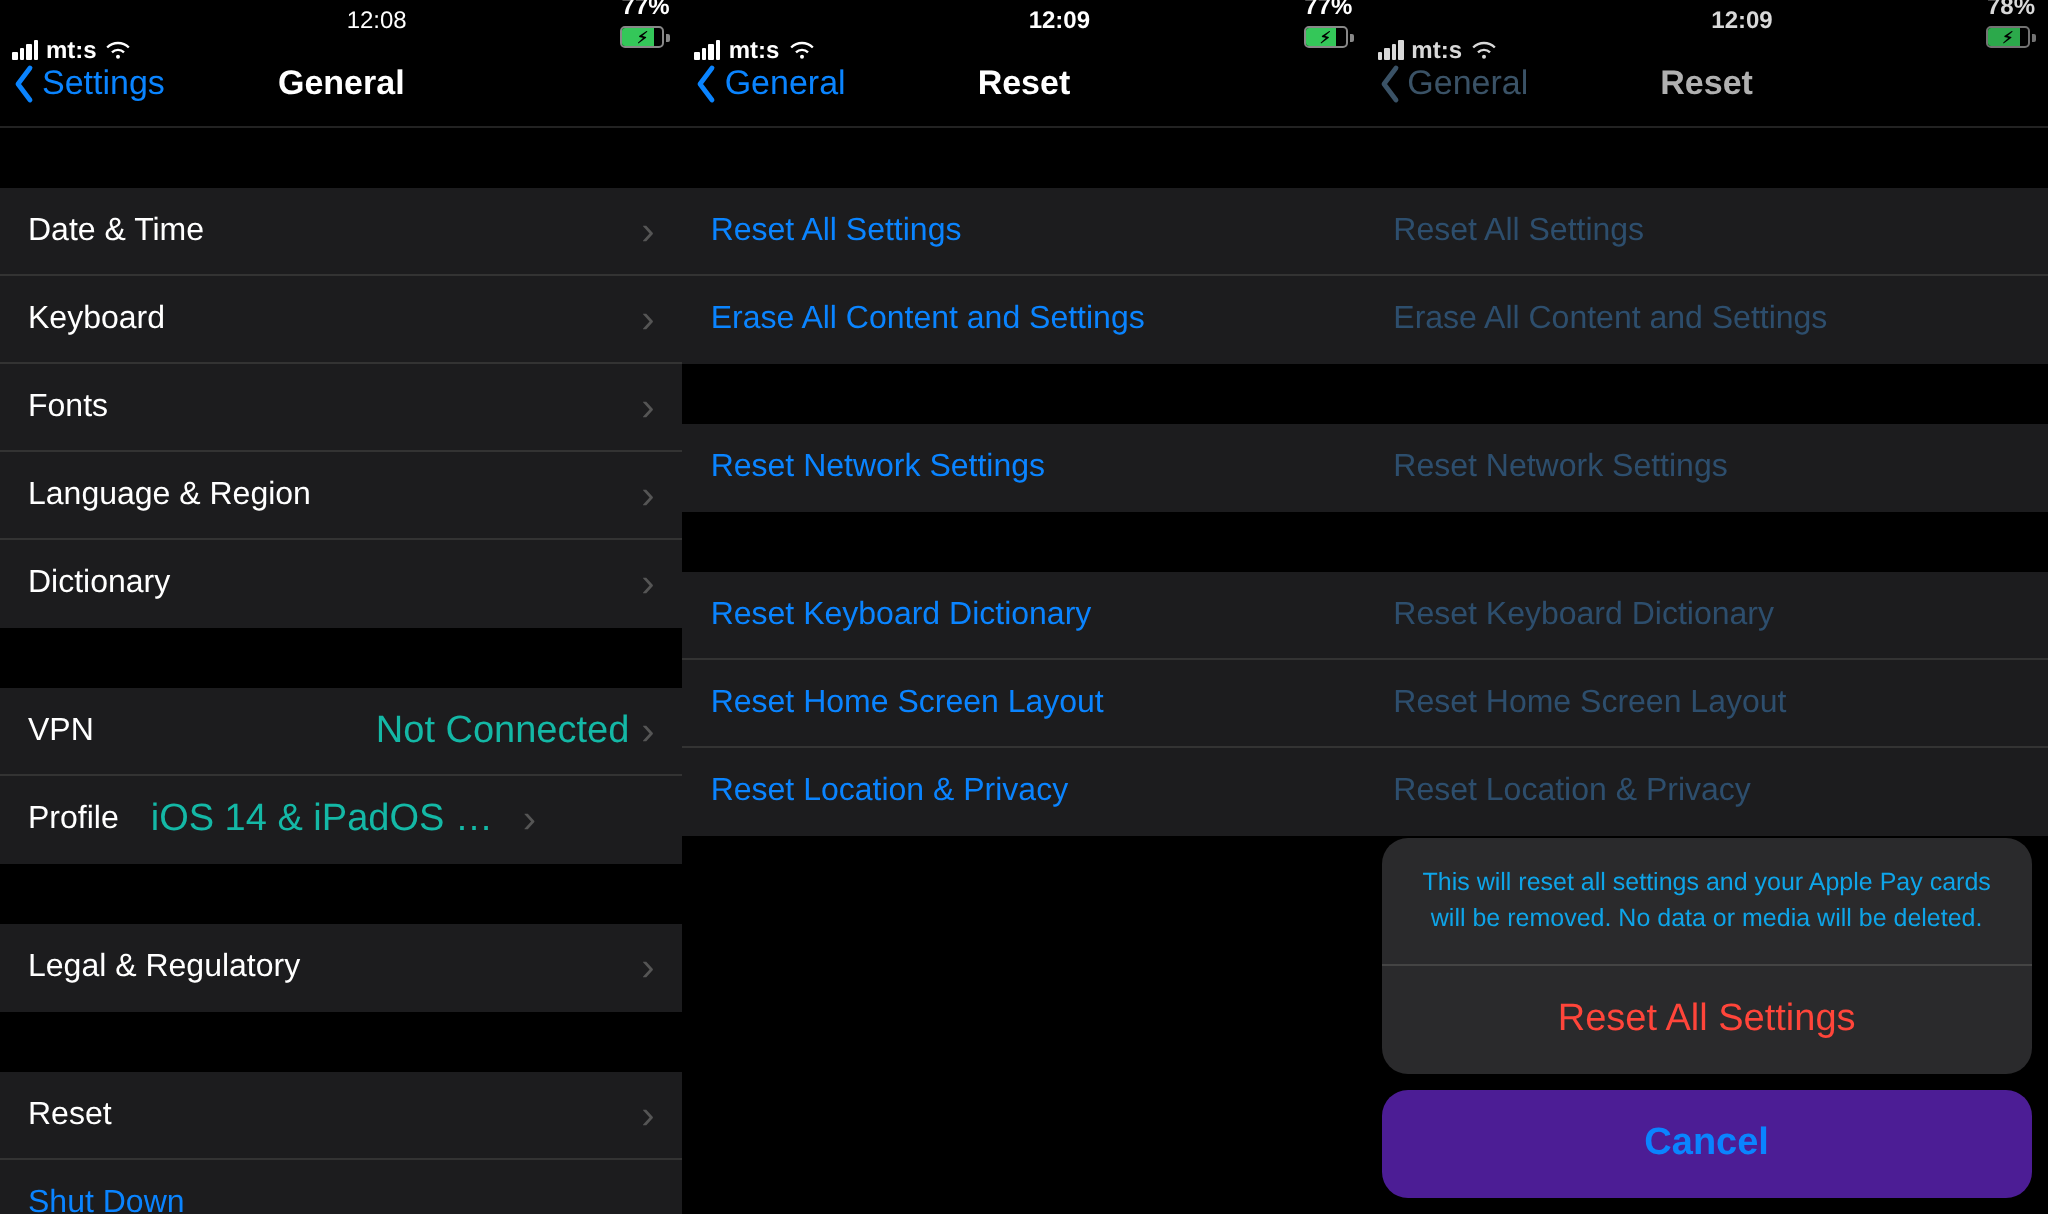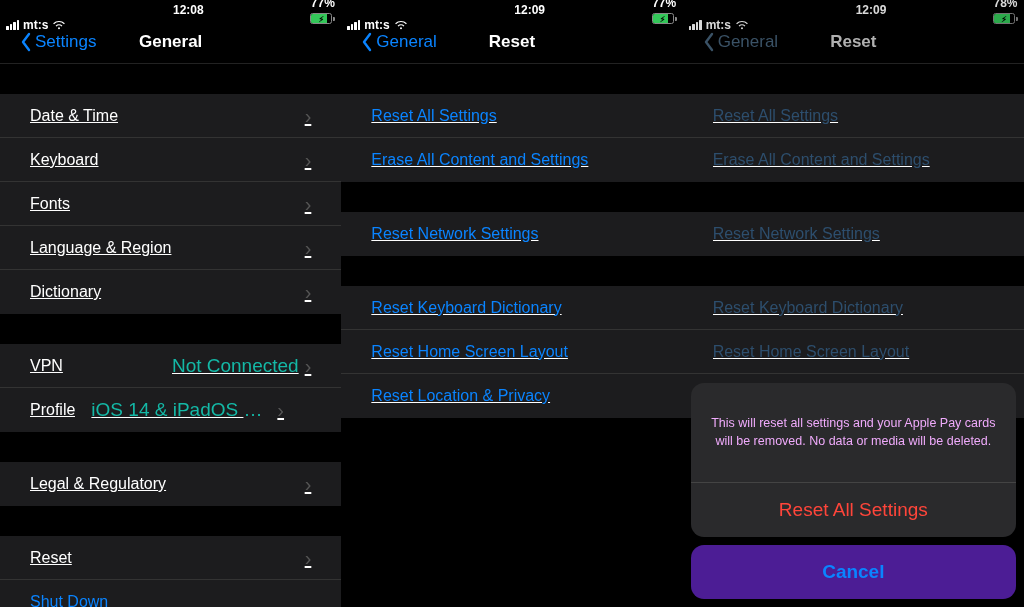--- a/index.html
+++ b/index.html
@@ -43,41 +43,40 @@
     height: 44px;
     display: flex;
     align-items: center;
     position: relative;
     border-bottom: 0.5px solid #222;
   }
   .nav-back {
     display: flex; align-items: center;
     color: #0a84ff;
     font-size: 17px;
-    padding-left: 20px;
+    padding-left: 6px;
     gap: 3px;
     position:absolute; left:0;
   }
   .nav-back svg{ width:12px; height:20px; }
   .nav-title {
     position: absolute; left:0; right:0; text-align:center;
     font-size: 17px; font-weight: 600; color:#fff;
     pointer-events:none;
   }
   .section-gap { height: 30px; }
   .cell {
     background: #1c1c1e;
     min-height: 44px;
     display: flex;
     align-items: center;
-    padding: 0 30px;
+    padding: 0 14px;
     border-bottom: 0.5px solid #333;
     font-size: 16px;
     position:relative;
-    text-decoration:underline;
   }
   .cell:last-child{ border-bottom:none; }
   .cell-label { flex: 1; color:#fff; white-space:nowrap; overflow:hidden; text-overflow:ellipsis;}
   .cell-value { color:#14b8a6; font-size:19px; margin-right:6px; max-width:180px; white-space:nowrap; overflow:hidden; text-overflow:ellipsis;}
   .chevron { color:#555; font-size:20px; line-height:1; }
   .cell-link { color:#0a84ff; }
   .group { background:#1c1c1e; }
   
   .dimmed .nav-back { color:#3a5266; }
   .dimmed .nav-title { color:#b0b0b0; }
@@ -85,22 +84,22 @@
   .dimmed .status-bar{ opacity:0.85; }
   .action-sheet{
     position:absolute; left:8px; right:8px; bottom:8px;
   }
   .sheet-upper{
     background:#2a2a2c;
     border-radius:13px;
     overflow:hidden;
   }
   .sheet-msg{
-    padding:32px 16px;
-    color:#f0abfc;
+    padding:14px 16px;
+    color:#0ea5e9;
     font-size:12.5px;
     text-align:center;
     line-height:1.4;
     border-bottom:0.5px solid #444;
   }
   .sheet-btn{
     height:54px; display:flex; align-items:center; justify-content:center;
     font-size:19px;
   }
   .sheet-destructive{ color:#ff453a; }
@@ -122,21 +121,21 @@
           <span class="b1"></span>
           <span class="b2"></span>
           <span class="b3"></span>
           <span class="b4"></span>
         </span>
       <span>mt:s</span>
       <svg class="wifi" viewBox="0 0 16 12">
           <path fill="#fff" d="M8 11.2a1.2 1.2 0 100-2.4 1.2 1.2 0 000 2.4zm-3.1-3.3a4.4 4.4 0 016.2 0l1-1a5.8 5.8 0 00-8.2 0l1 1zM2 5a8.5 8.5 0 0112 0l1-1a9.9 9.9 0 00-14 0l1 1z"></path>
         </svg>
     </div>
-    <div style="font-weight:700">12:08</div>
+    <div style="font-weight:400">12:08</div>
     <div class="status-right">
       <span>77%</span>
       <div class="battery-wrap">
         <div class="batt-body">
             <div class="batt-fill" style="width:77%"></div>
             <span class="bolt">⚡︎</span>
           </div>
           <div class="batt-tip"></div>
       </div>
     </div>

